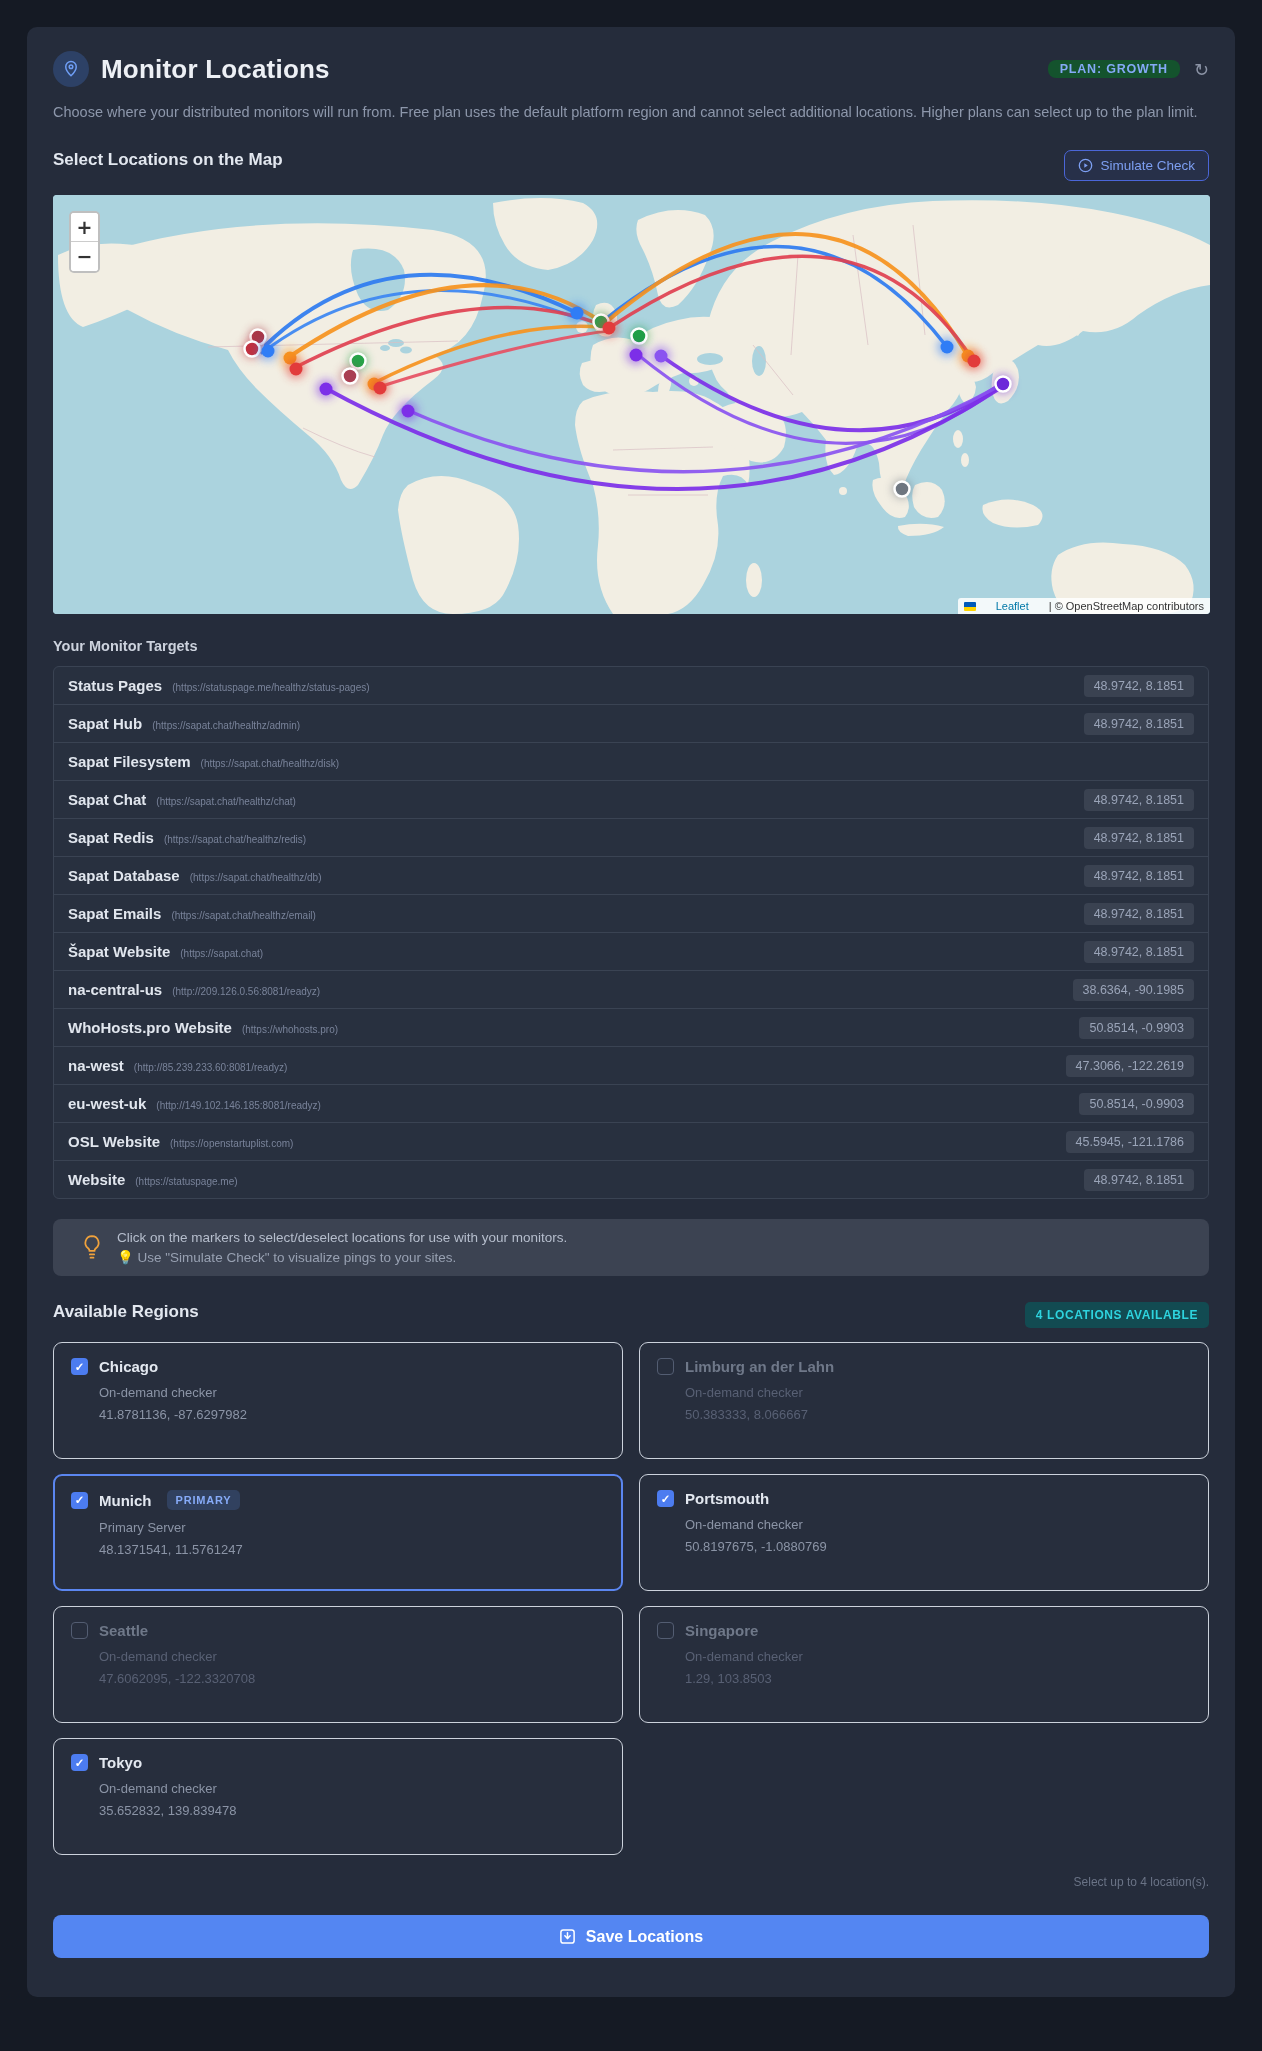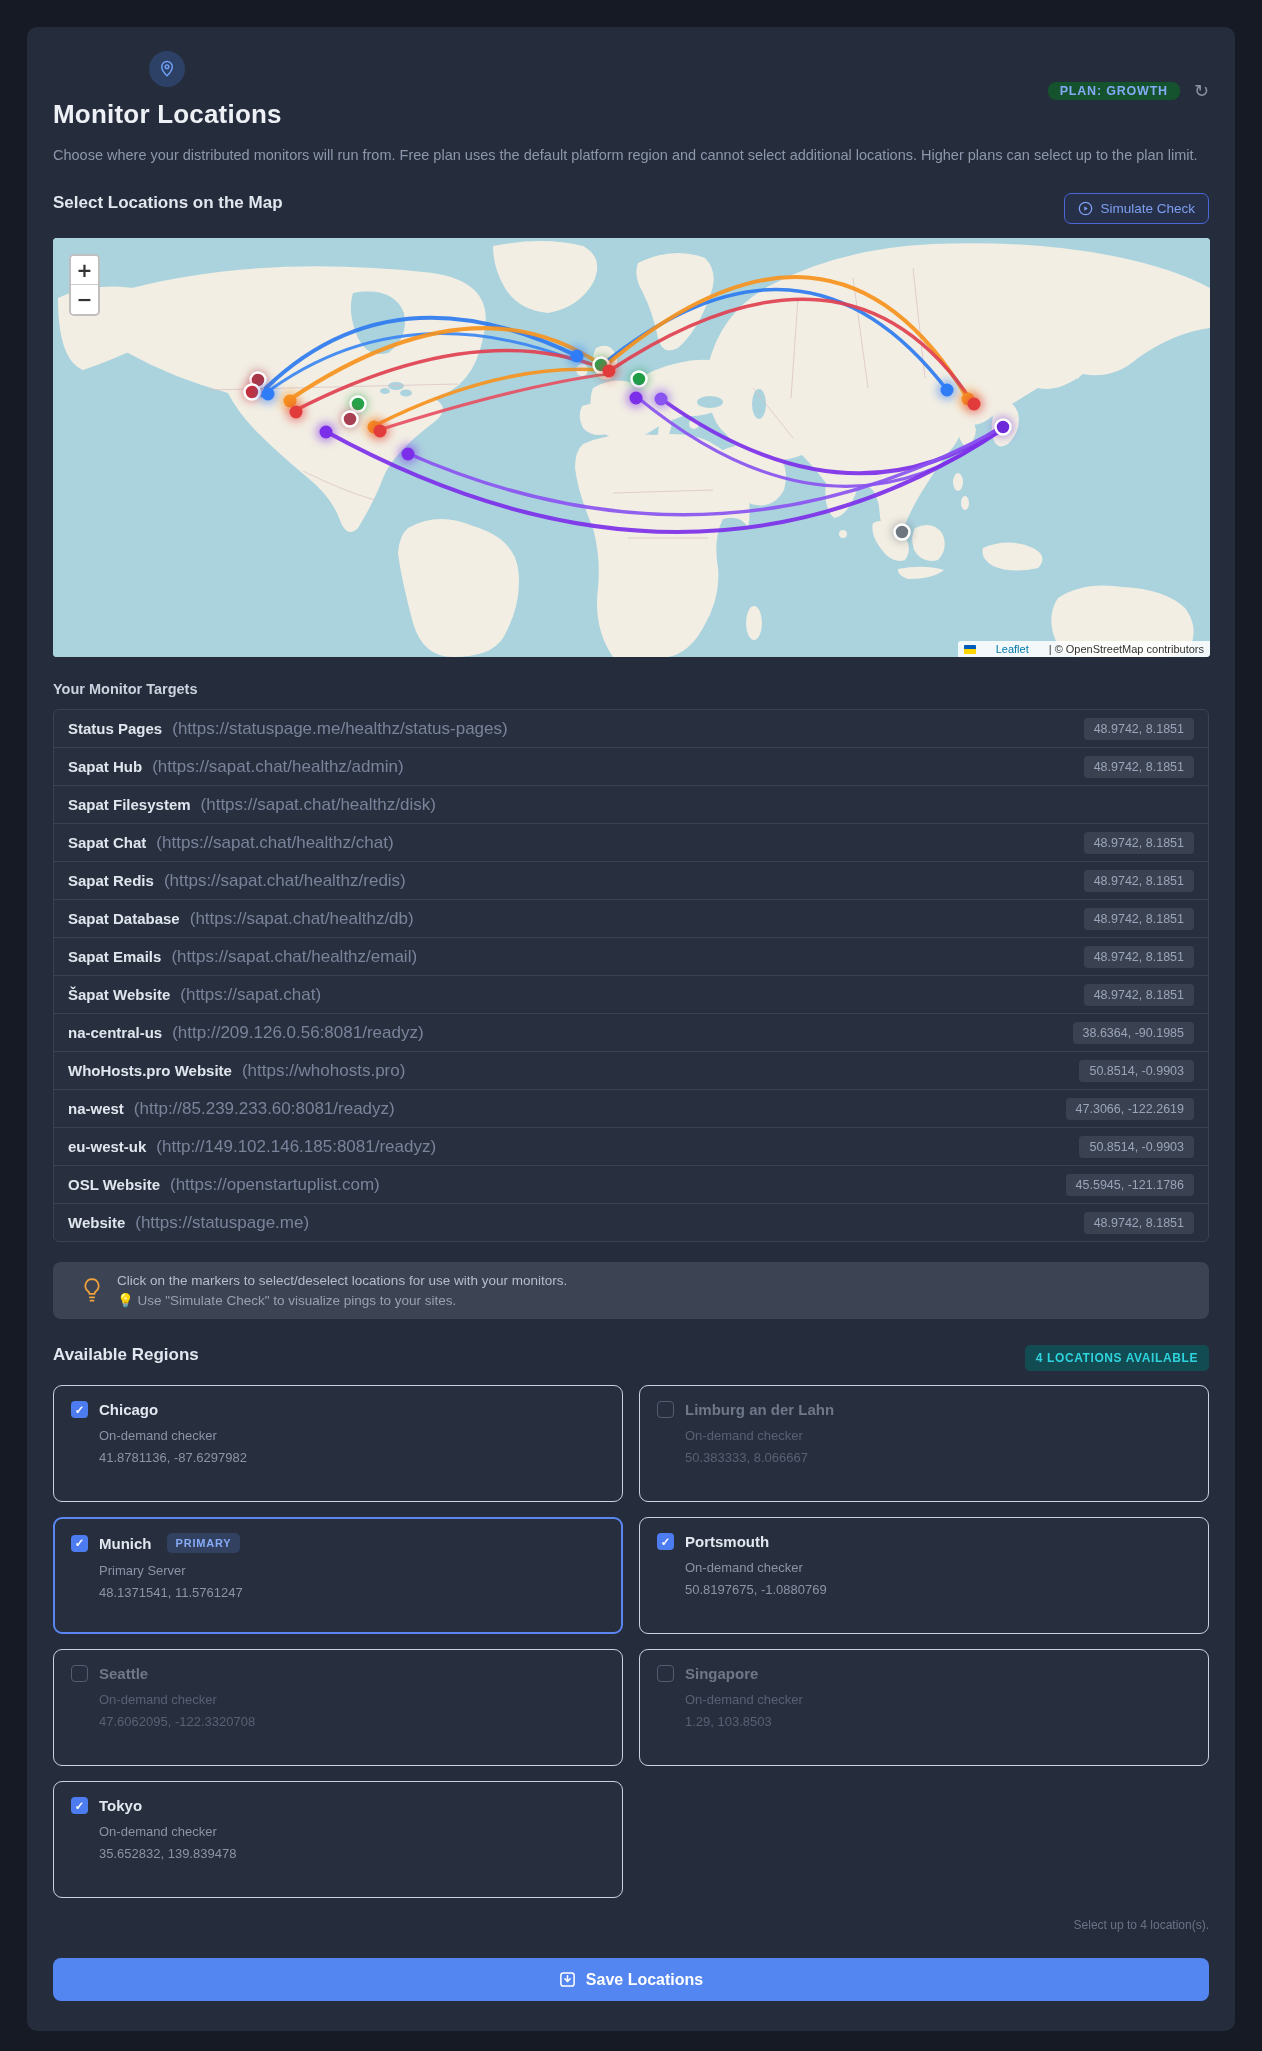--- a/index.html
+++ b/index.html
@@ -3,21 +3,21 @@
 <meta charset="utf-8">
 <style>
   * { margin:0; padding:0; box-sizing:border-box; }
   html,body { background:#151a24; font-family:"Liberation Sans", sans-serif; }
   body { width:1262px; min-height:2051px; }
   .page { padding:27px; }
   .card { background:#252c3b; border-radius:10px; padding:24px 26px 30px; min-height:1970px; }
 
   
   .hdr-row { display:flex; justify-content:space-between; align-items:center; }
-  .hdr-left { display:flex; align-items:center; gap:12px;flex-direction:column; }
+  .hdr-left { display:flex; align-items:center; gap:12px; }
   .pin-badge { width:36px; height:36px; border-radius:50%; background:#2d4166; display:flex; align-items:center; justify-content:center; }
   h1 { color:#edf0f5; font-size:26px; font-weight:700; letter-spacing:.2px; }
   .hdr-right { display:flex; align-items:center; gap:14px; }
   .plan-badge { background:#14532d; color:#85a9f6; font-size:12.5px; font-weight:700; letter-spacing:.8px; padding:2px 12px; border-radius:8px; }
   .refresh { color:#8b93a5; font-size:18px; cursor:pointer; font-family:"DejaVu Sans", sans-serif; }
   .desc { color:#8d97ab; font-size:14.5px; line-height:1.6; margin-top:14px; max-width:1160px; }
 
   
   .sec-row { display:flex; justify-content:space-between; margin-top:26px; margin-bottom:14px; }
   .sec-row h2 { color:#e2e7ef; font-size:17px; font-weight:600; }
@@ -33,21 +33,21 @@
   .attrib a { color:#0078a8; text-decoration:none; cursor:pointer; }
   .flag { display:inline-block; width:12px; height:9px; background:linear-gradient(#005bbb 50%, #ffd500 50%); border-radius:1px; }
 
   
   .targets-head { color:#ccd2dd; font-size:14.5px; font-weight:600; margin-top:24px; margin-bottom:12px; }
   .target-row { display:flex; align-items:center; justify-content:space-between; height:39px; padding:0 14px; background:#28303f; border:1px solid #3a4353; margin-top:-1px; }
   .target-row:first-child { margin-top:2px; border-top-left-radius:6px; border-top-right-radius:6px; }
   .target-row:last-child { border-bottom-left-radius:6px; border-bottom-right-radius:6px; }
   .target-left { display:flex; align-items:baseline; gap:10px; min-width:0; }
   .target-name { color:#e1e6ee; font-size:15px; font-weight:600; white-space:nowrap; }
-  .target-url { color:#79839a; font-size:17px; white-space:nowrap; }
+  .target-url { color:#79839a; font-size:10px; white-space:nowrap; }
   .coord-badge { background:#3a4251; color:#9aa4b8; font-size:12.5px; padding:4px 10px; border-radius:4px; white-space:nowrap; }
 
   
   .tip { display:flex; align-items:center; gap:14px; background:#3c4352; border-radius:8px; padding:11px 28px; margin-top:20px; }
   .tip-l1 { color:#b6becd; font-size:13.5px; }
   .tip-l2 { color:#98a1b2; font-size:13.5px; margin-top:4px; }
 
   
   .avail-badge { background:#124b52; color:#2ed3de; font-size:12px; font-weight:700; letter-spacing:.6px; padding:6px 11px; border-radius:5px; }
   .region-grid { display:grid; grid-template-columns:1fr 1fr; gap:15px 16px; }

